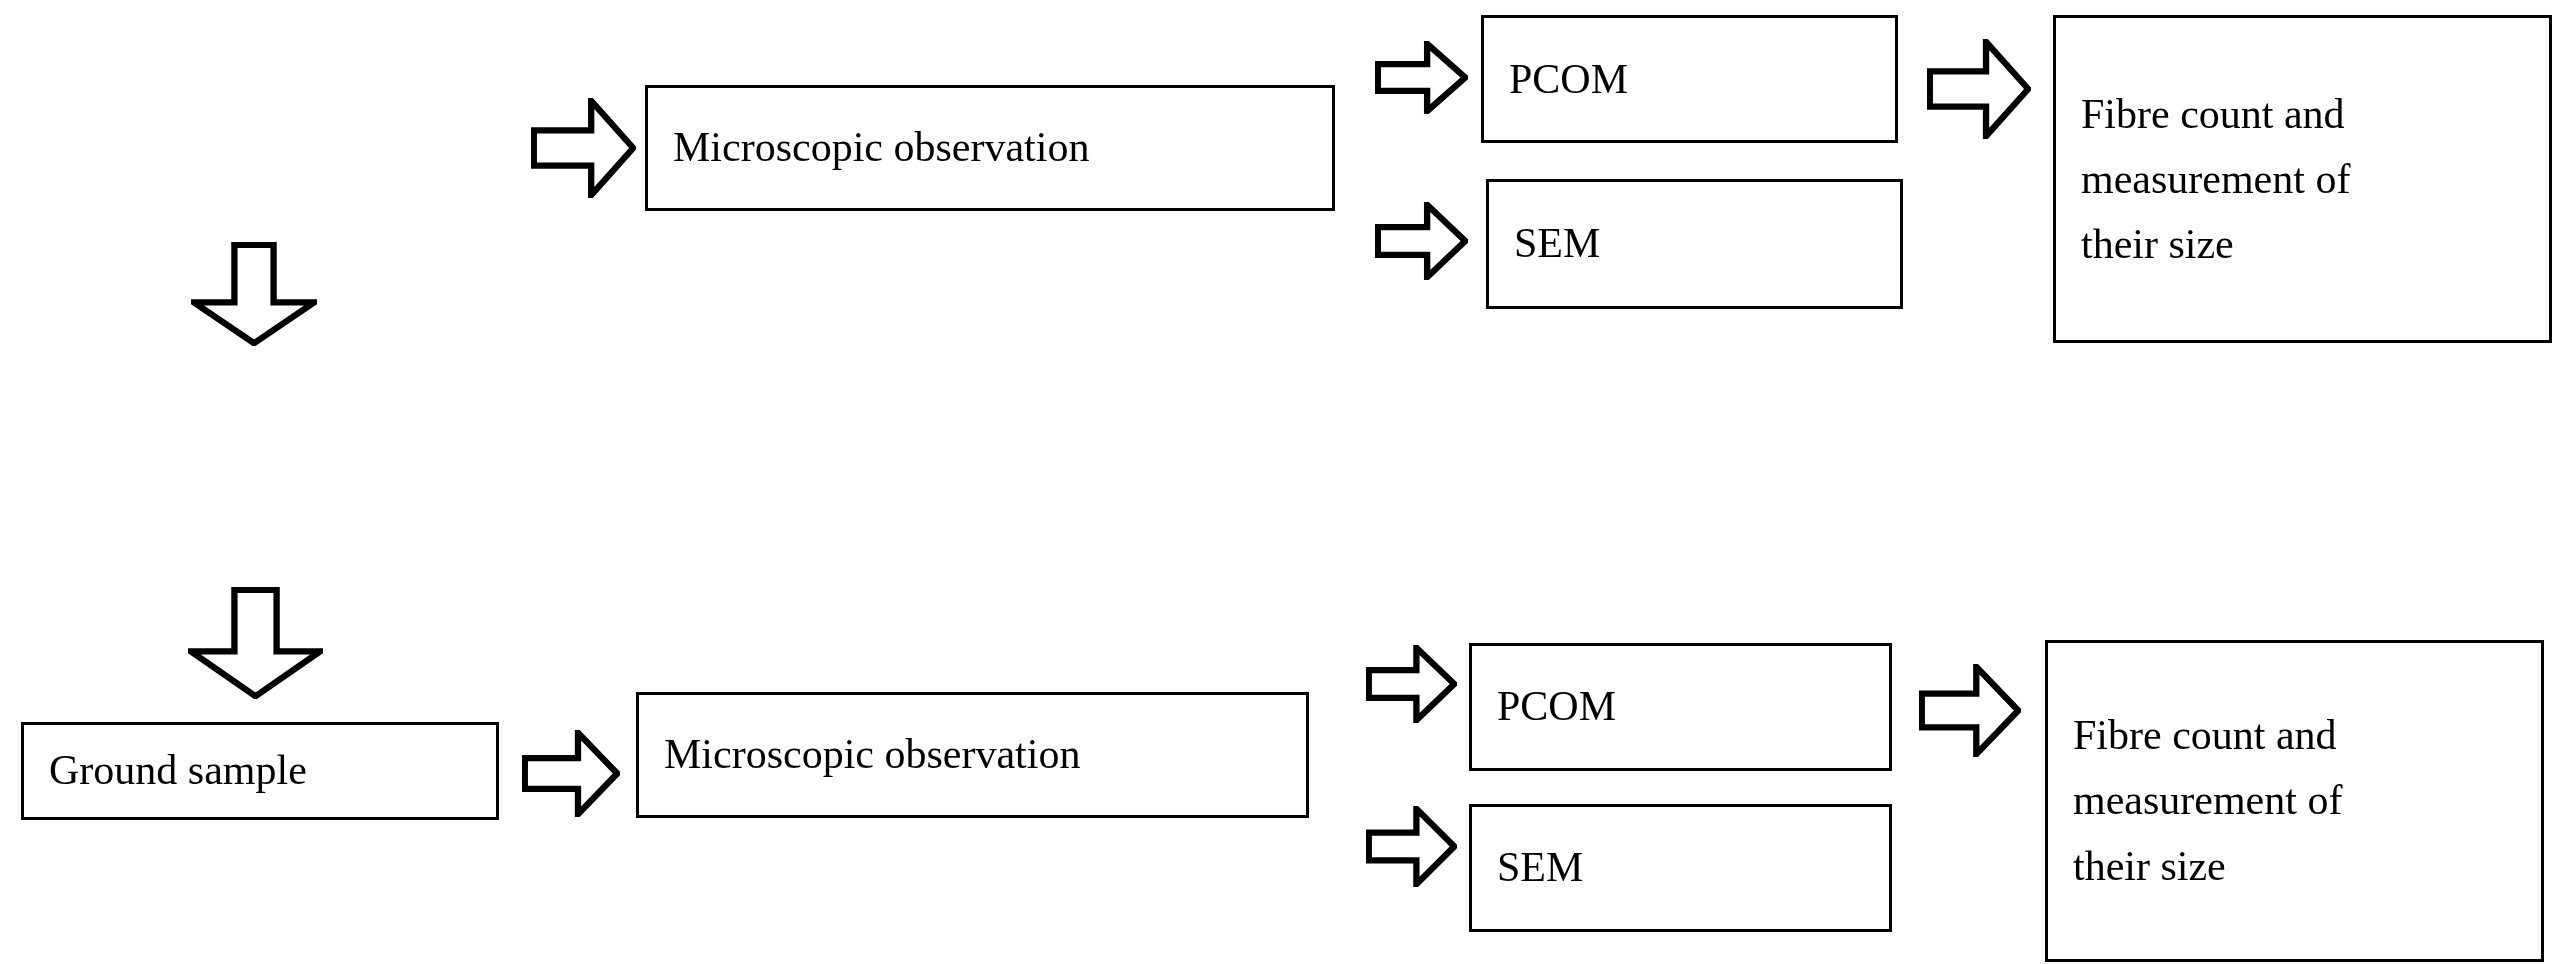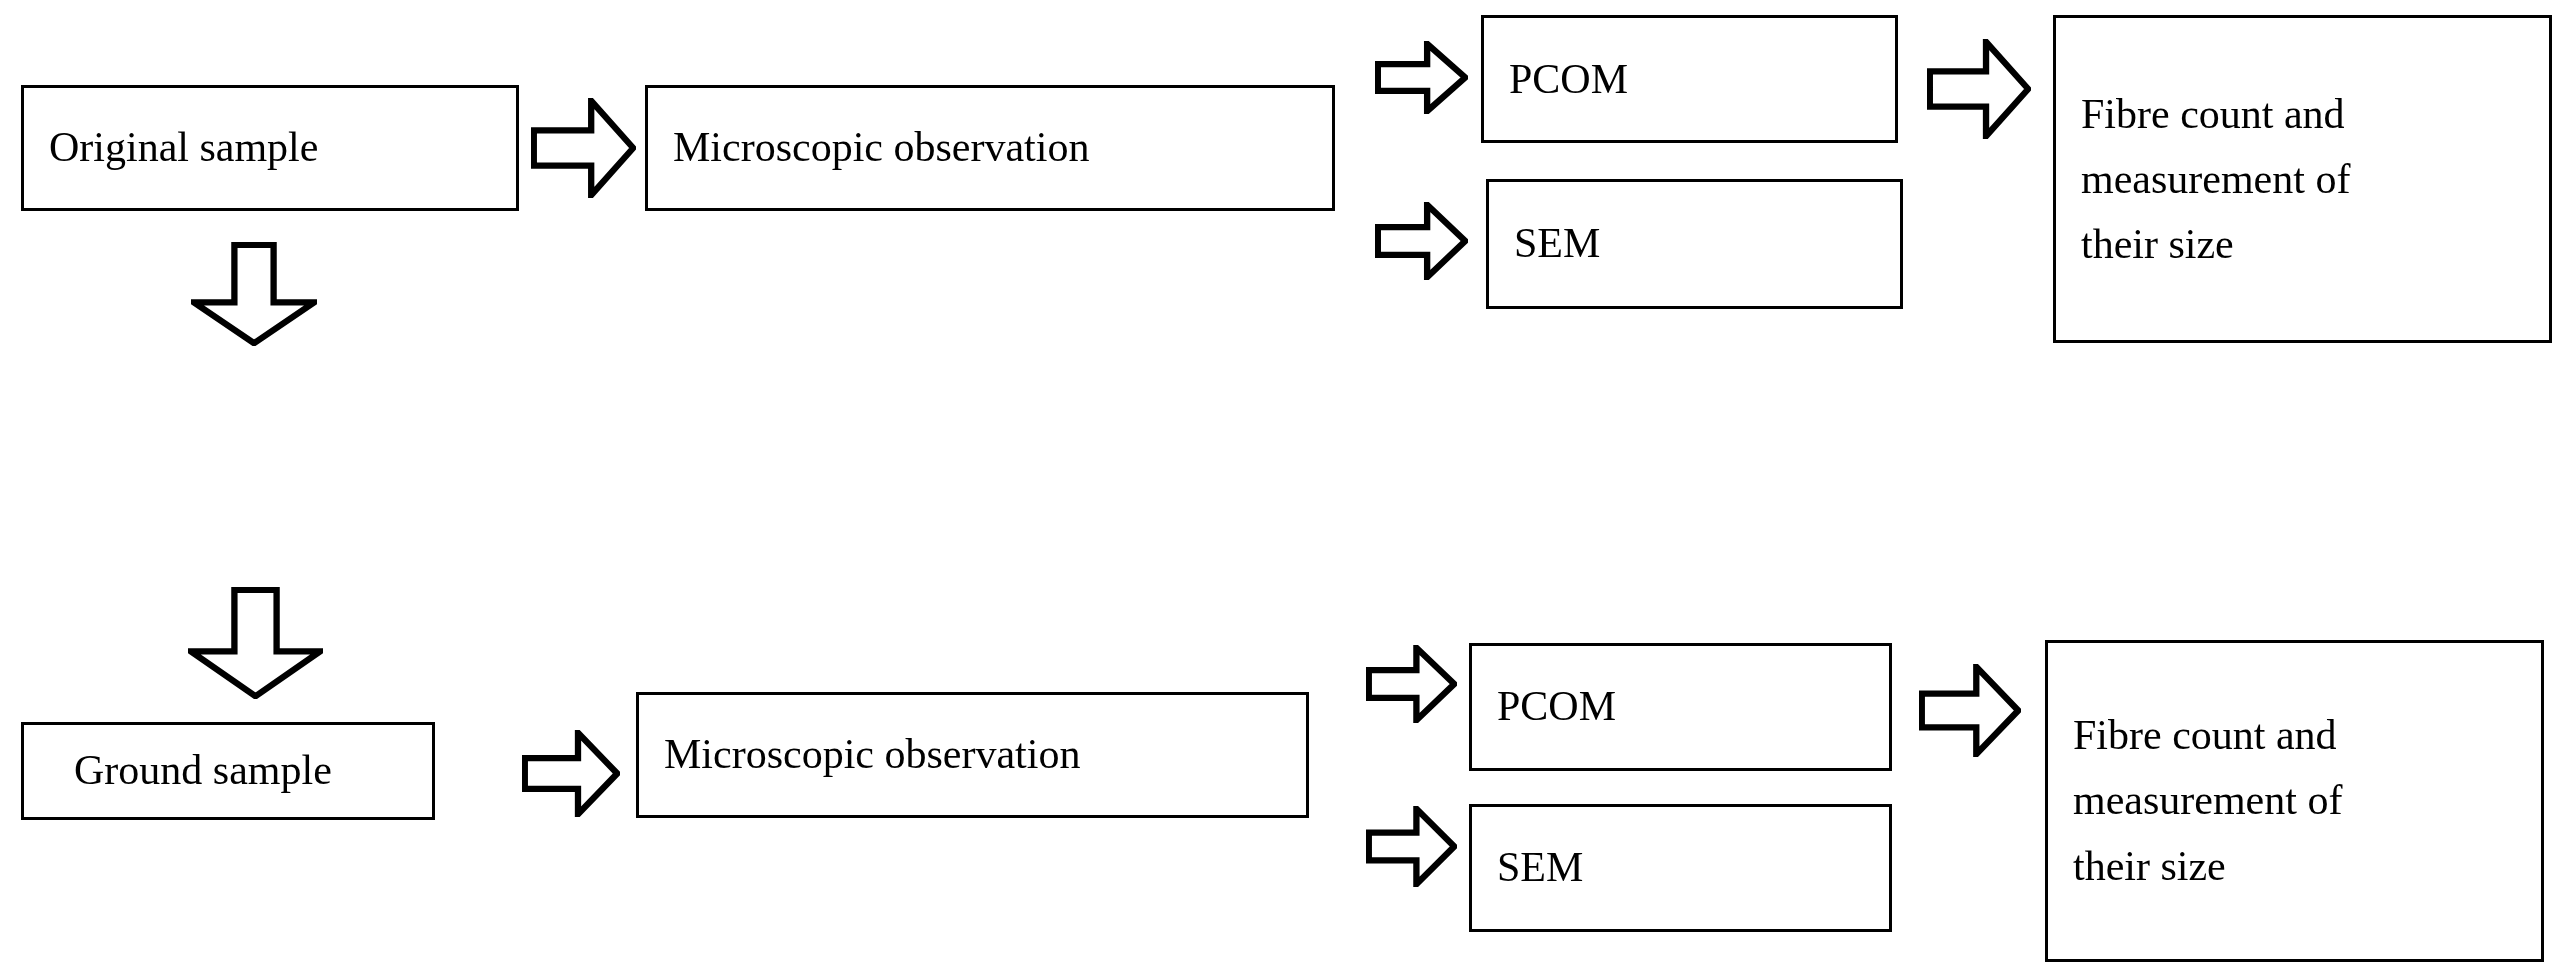--- a/index.html
+++ b/index.html
@@ -41,23 +41,20 @@
     display: block;
     width: 100%;
     height: 100%;
   }
 </style>
 </head>
 <body>
 
 <div id="canvas">
 
-  <div class="node" style="left:21px; top:85px; width:498px; height:126px;">
-    <span class="label">Original sample</span>
-  </div>
 
   <div class="arrow" style="left:531px; top:98px; width:105px; height:100px;">
     <svg viewBox="0 0 150 142" preserveAspectRatio="none">
       <polygon points="4,46 86,46 86,4 146,71 86,138 86,96 4,96" fill="#ffffff" stroke="#000000" stroke-width="9" stroke-linejoin="miter"></polygon>
     </svg>
   </div>
 
   <div class="node" style="left:645px; top:85px; width:690px; height:126px;">
     <span class="label">Microscopic observation</span>
   </div>
@@ -100,21 +97,21 @@
     </svg>
   </div>
 
 
   <div class="arrow" style="left:188px; top:587px; width:135px; height:112px;">
     <svg viewBox="0 0 192 160" preserveAspectRatio="none">
       <polygon points="66,4 126,4 126,92 188,92 96,156 4,92 66,92" fill="#ffffff" stroke="#000000" stroke-width="9" stroke-linejoin="miter"></polygon>
     </svg>
   </div>
 
-  <div class="node" style="left:21px; top:722px; width:414px; height:98px;padding-left:25px;">
+  <div class="node" style="left:21px; top:722px; width:478px; height:98px;">
     <span class="label">Ground sample</span>
   </div>
 
   <div class="arrow" style="left:522px; top:730px; width:98px; height:87px;">
     <svg viewBox="0 0 140 124" preserveAspectRatio="none">
       <polygon points="4,40 80,40 80,4 136,62 80,120 80,84 4,84" fill="#ffffff" stroke="#000000" stroke-width="9" stroke-linejoin="miter"></polygon>
     </svg>
   </div>
 
   <div class="node" style="left:636px; top:692px; width:673px; height:126px;">

